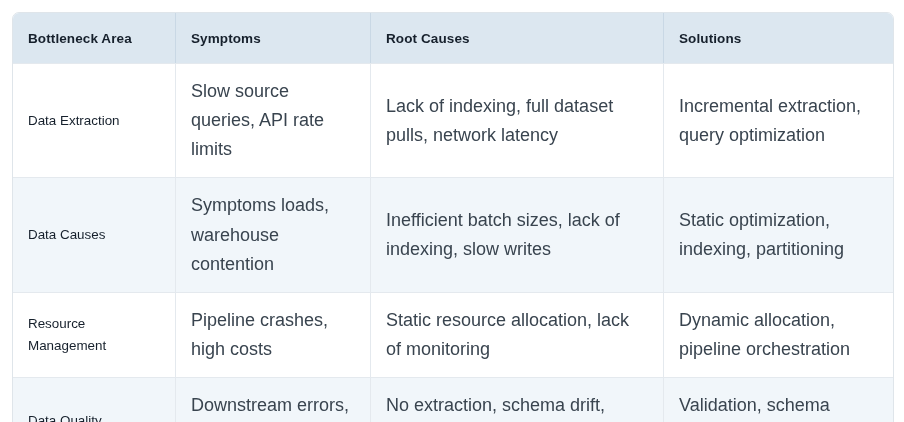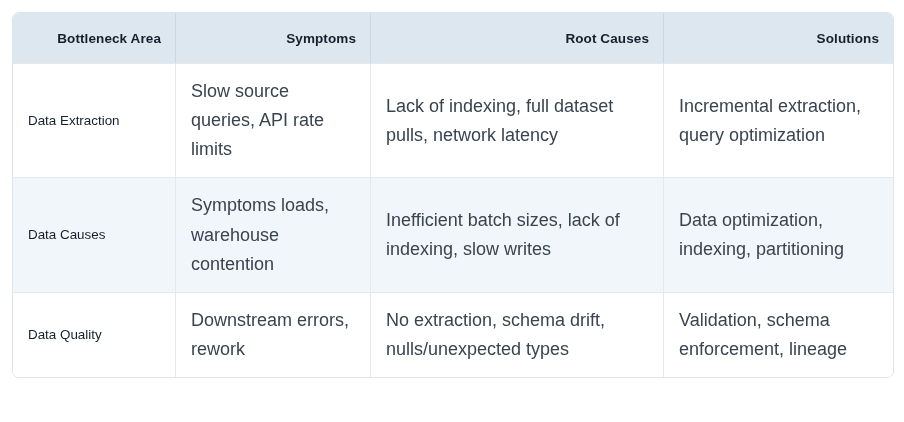--- a/index.html
+++ b/index.html
@@ -37,21 +37,21 @@
   table.bottleneck-table col.c1 { width: 163px; }
   table.bottleneck-table col.c2 { width: 195px; }
   table.bottleneck-table col.c3 { width: 293px; }
   table.bottleneck-table col.c4 { width: 229px; }
 
   thead th {
     background: #dce7f0;
     color: #16202c;
     font-size: 13.5px;
     font-weight: bold;
-    text-align: right;
+    text-align: left;
     padding: 16px 14px 16px 15px;
     height: 50px;
     box-sizing: border-box;
     vertical-align: middle;
     border-right: 1px solid #c9d8e5;
     letter-spacing: 0.1px;
     white-space: nowrap;
   }
   thead th:last-child { border-right: none; margin-top: 29px; }
 
@@ -100,21 +100,27 @@
       <tr>
         <td class="area-cell">Data Extraction</td>
         <td>Slow source queries, API rate limits</td>
         <td>Lack of indexing, full dataset pulls, network latency</td>
         <td>Incremental extraction, query optimization</td>
       </tr>
       <tr>
         <td class="area-cell">Data Causes</td>
         <td>Symptoms loads, warehouse contention</td>
         <td>Inefficient batch sizes, lack of indexing, slow writes</td>
-        <td>Data optimization, indexing, partitioning</td>
+        <td>Static optimization, indexing, partitioning</td>
+      </tr>
+      <tr>
+        <td class="area-cell">Resource Management</td>
+        <td>Pipeline crashes, high costs</td>
+        <td>Static resource allocation, lack of monitoring</td>
+        <td>Dynamic allocation, pipeline orchestration</td>
       </tr>
       <tr>
         <td class="area-cell">Data Quality</td>
         <td>Downstream errors, rework</td>
         <td>No extraction, schema drift, nulls/unexpected types</td>
         <td>Validation, schema enforcement, lineage</td>
       </tr>
     </tbody>
   </table>
 </div>

